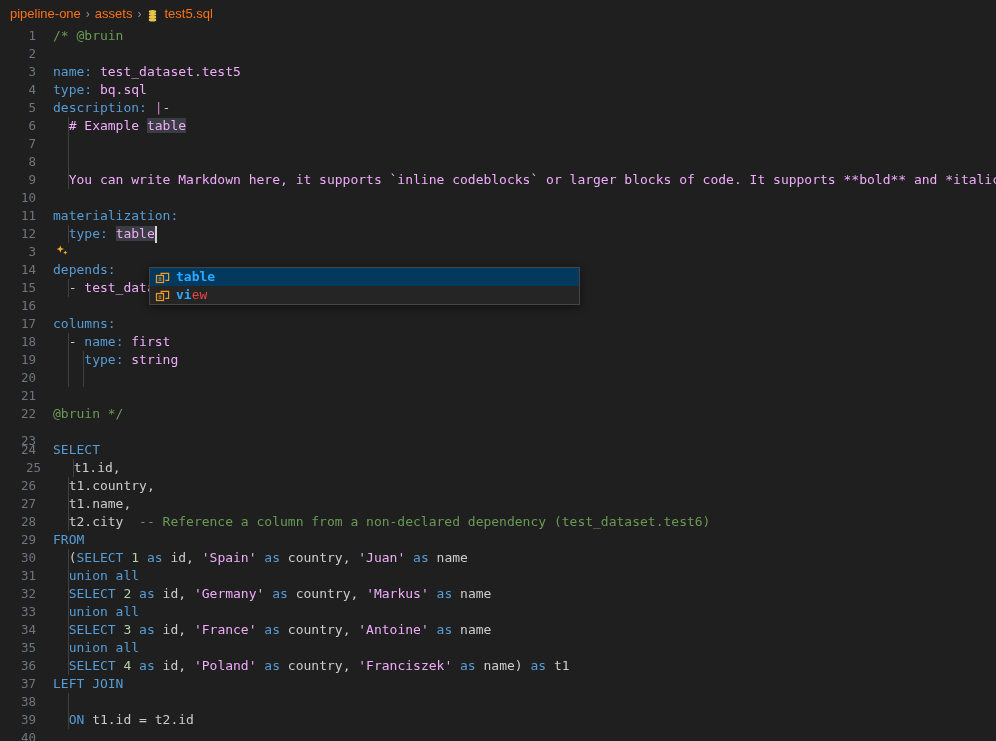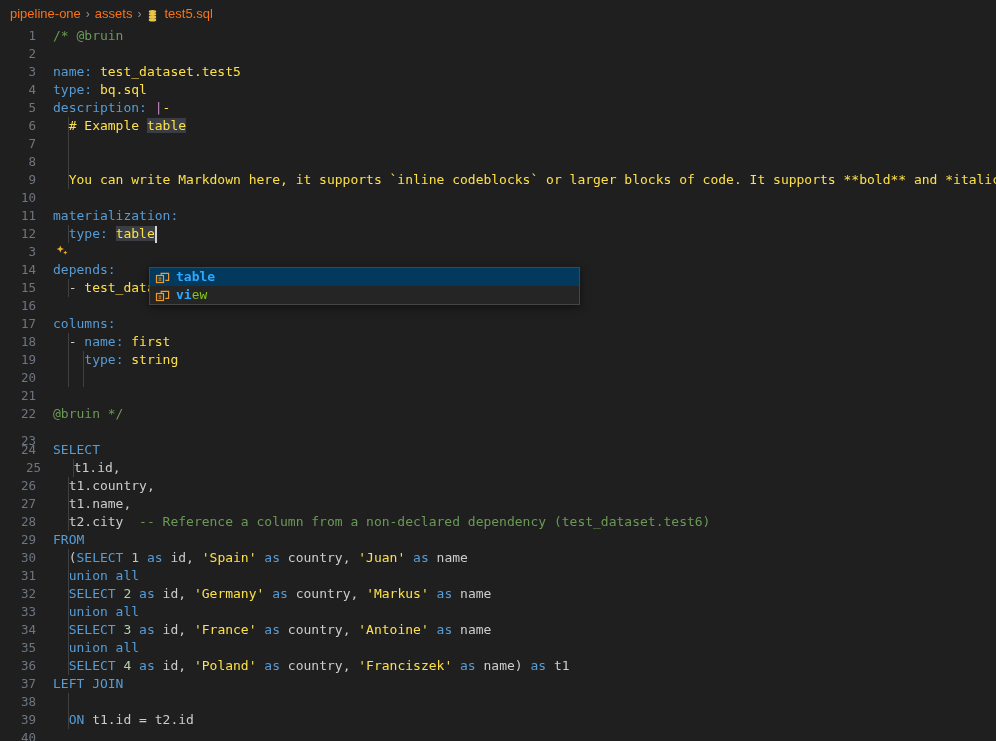--- a/index.html
+++ b/index.html
@@ -75,21 +75,21 @@
     position: absolute;
     top: 0;
     width: 1px;
     height: 18px;
     background: #404040;
   }
 
   
   .c-comment   { color: #6a9955; margin-top: 32px; }   
   .c-key       { color: #569cd6; }   
-  .c-str       { color: #fde047; }
+  .c-str       { color: #f0abfc; }
   .c-pipe      { color: #c586c0; }
   .c-num       { color: #b5cea8; }
   .c-colon     { color: #569cd6; }
   .c-dash      { color: #cccccc; }
   .hl { background: #3a3d41; }       
 
   
   .cursor {
     display: inline-block;
     width: 2px;
@@ -135,21 +135,21 @@
   .sg-row.selected { background: #04395e; }
   .sg-icon {
     width: 16px; height: 16px;
     margin-right: 5px;
     flex: 0 0 16px;
     position: relative;
     top: 1px;
   }
   .sg-label { white-space: pre; }
   .sg-match { color: #2aaaff; font-weight: bold; }
-  .sg-rest  { color: #84cc16; font-family: Liberation Mono, monospace; }
+  .sg-rest  { color: #ef4444; font-family: Liberation Mono, monospace; }
 </style>
 </head>
 <body>
 
 <div id="breadcrumb">
   <span class="bc-item">pipeline-one</span>
   <span class="bc-sep">›</span>
   <span class="bc-item">assets</span>
   <span class="bc-sep">›</span>
   <span class="bc-icon">

